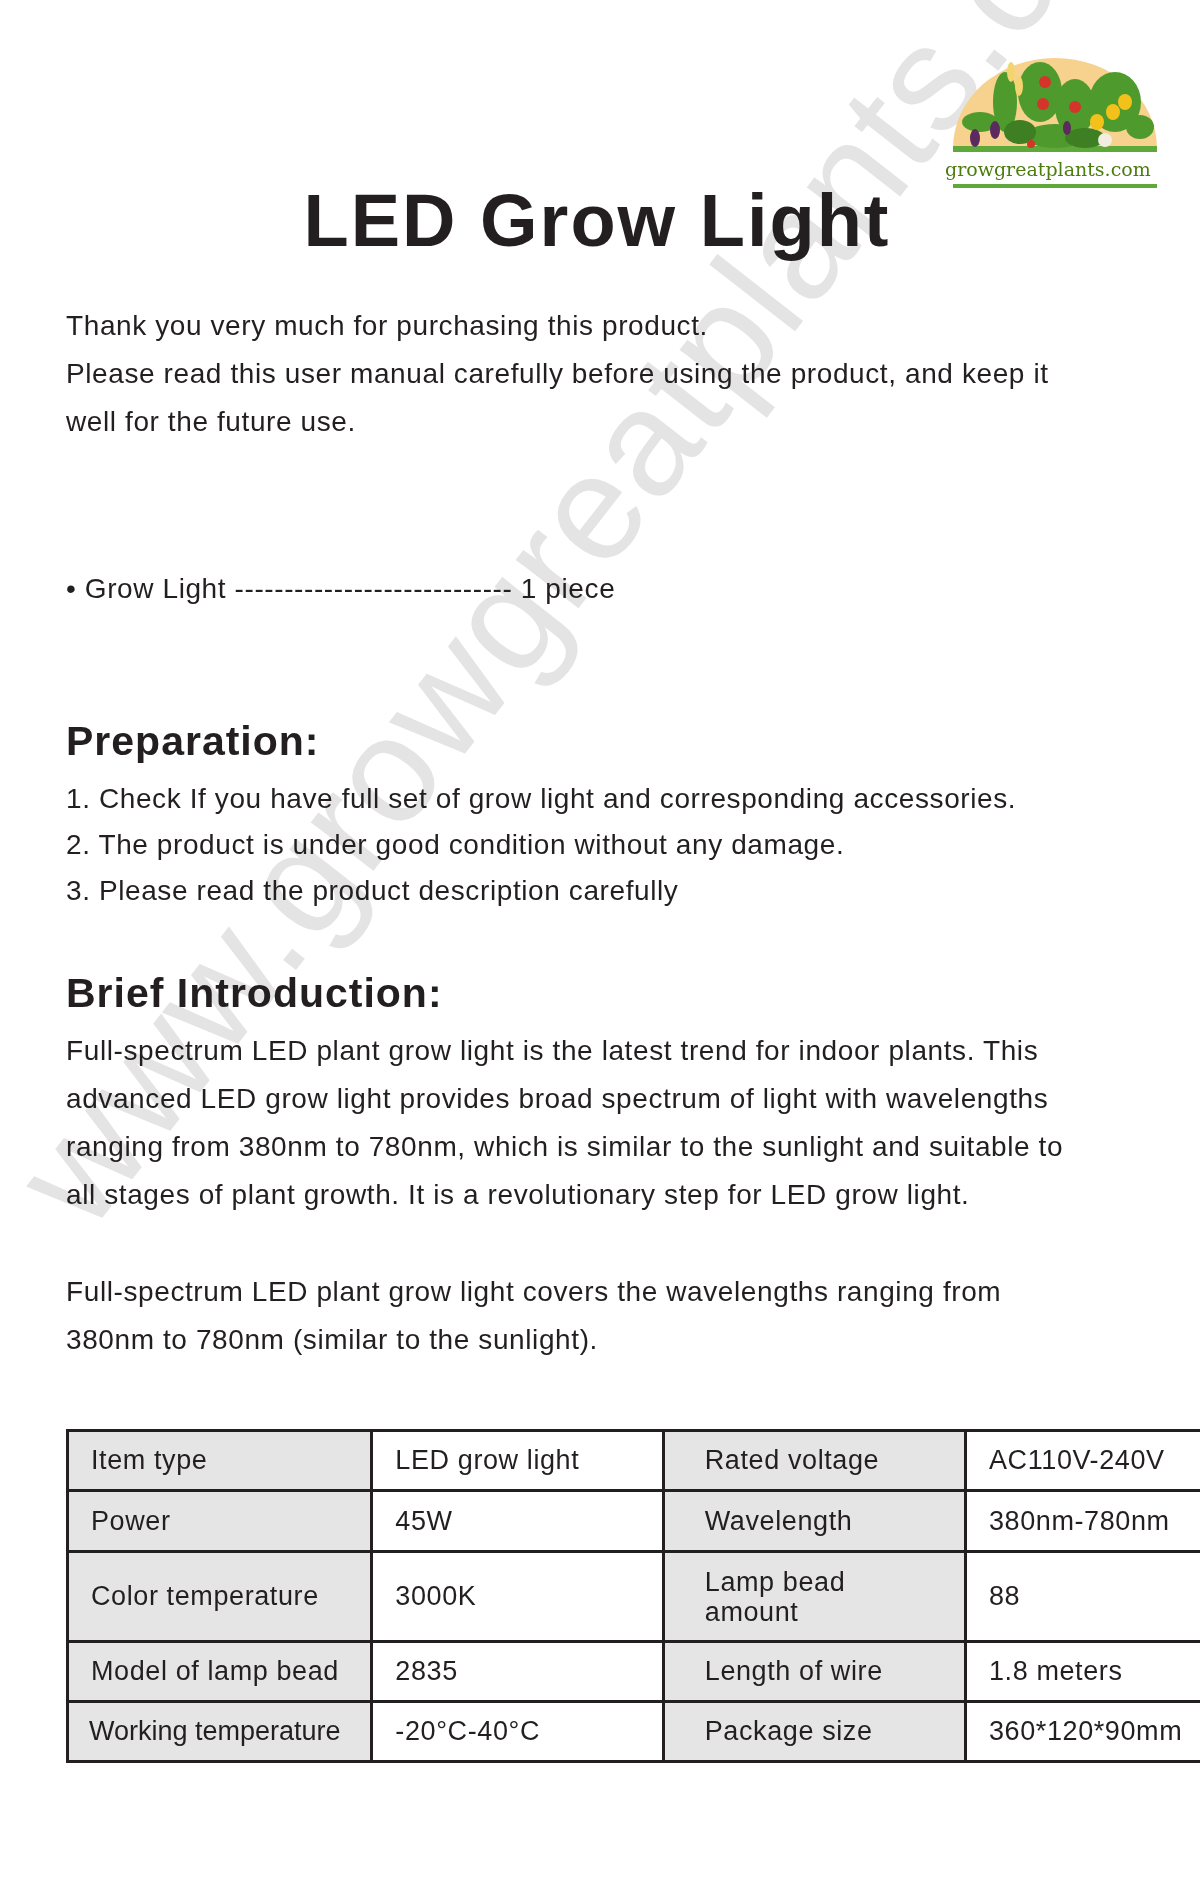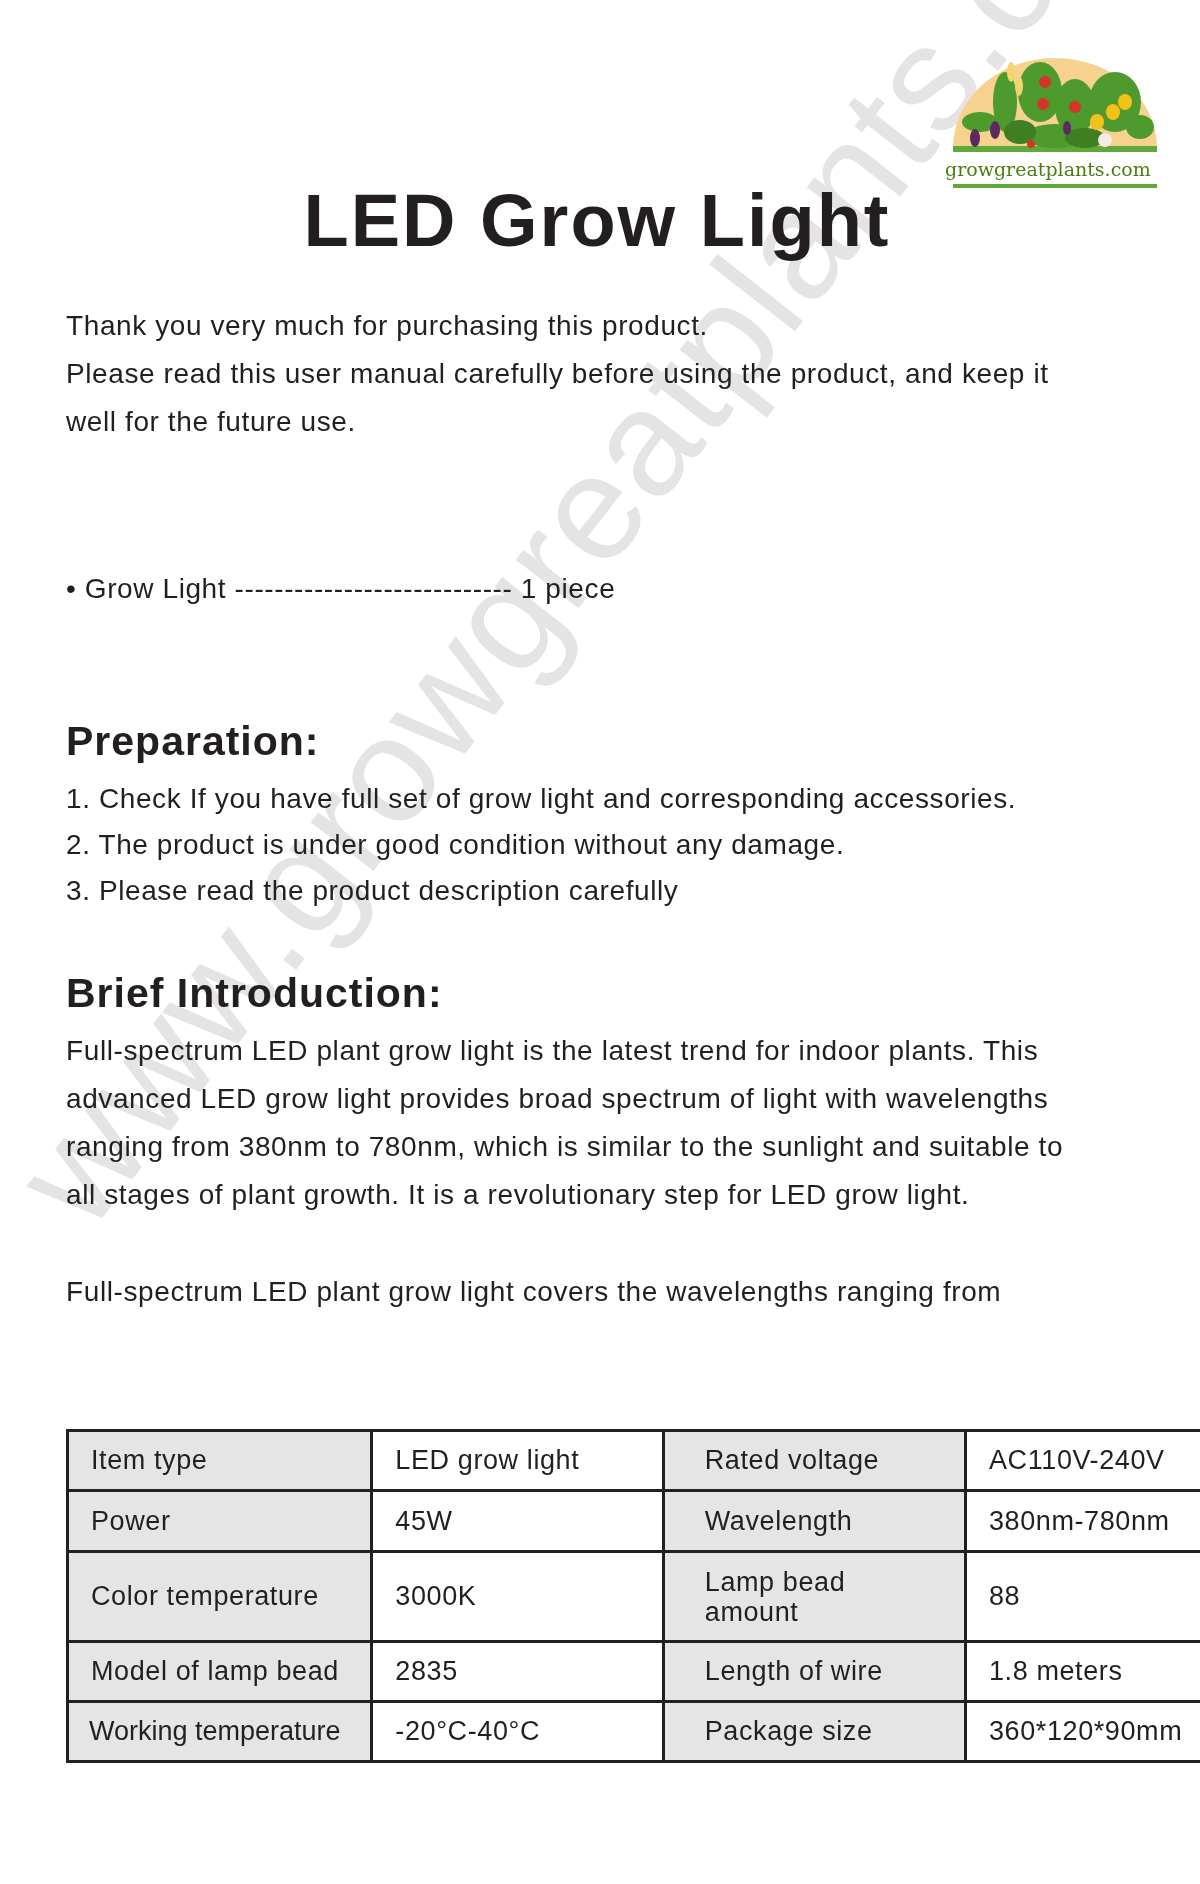--- a/index.html
+++ b/index.html
@@ -101,20 +101,21 @@
 
   <div class="h2" style="top:970px;">Brief Introduction:</div>
   <div class="para" style="top:1027px;">
     <div class="line">Full-spectrum LED plant grow light is the latest trend for indoor plants. This</div>
     <div class="line">advanced LED grow light provides broad spectrum of light with wavelengths</div>
     <div class="line">ranging from 380nm to 780nm, which is similar to the sunlight and suitable to</div>
     <div class="line">all stages of plant growth. It is a revolutionary step for LED grow light.</div>
   </div>
   <div class="para" style="top:1268px;">
     <div class="line">Full-spectrum LED plant grow light covers the wavelengths ranging from</div>
+    <div class="line">380nm to 780nm (similar to the sunlight).</div>
   </div>
 
   <table class="spec">
     <colgroup>
         <col style="width:282px">
         <col style="width:270px">
         <col style="width:280px">
         <col style="width:240px">
       </colgroup>
     <tbody>

